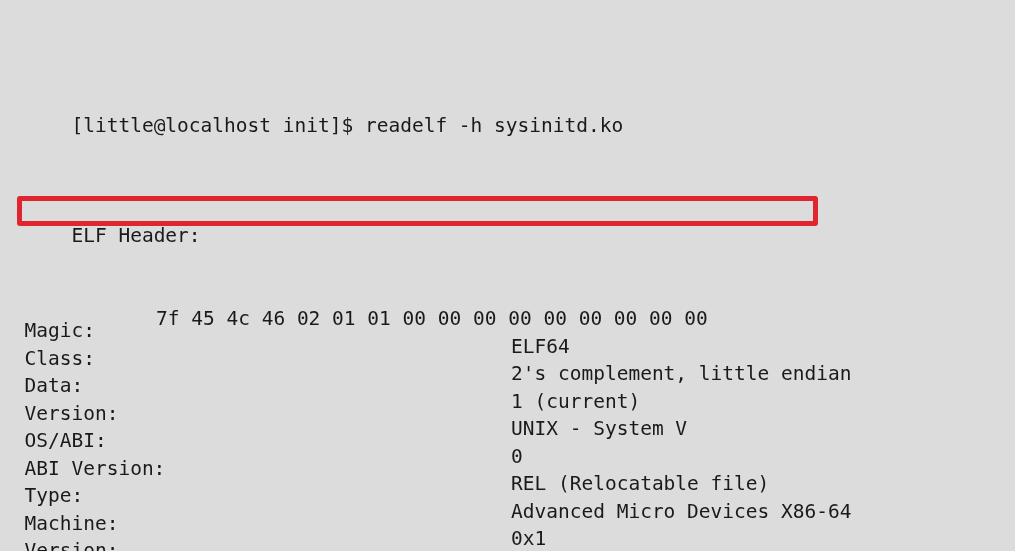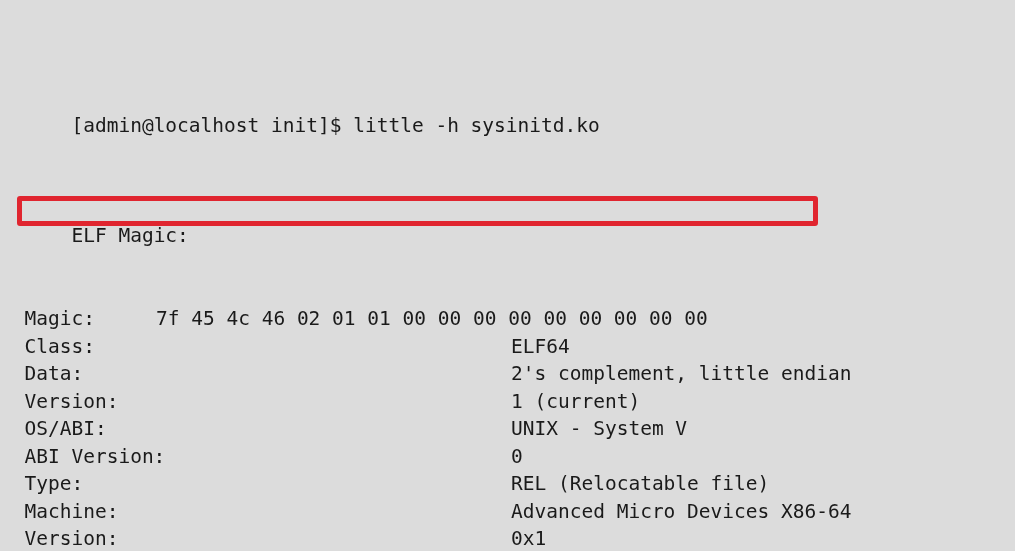--- a/index.html
+++ b/index.html
@@ -36,21 +36,21 @@
   .lbl { display: inline-block; }
   .val { display: inline-block; }
   
   .row {
     position: relative;
     height: 27.55px;
   }
   .row .lbl {
     position: absolute;
     left: 0;
-    top: 0;
+    top: 12px;
     white-space: pre;
   }
   .row .val {
     position: absolute;
     top: 0;
     white-space: pre;
     text-align: center;
   }
   #highlight-box {
     position: absolute;
@@ -64,25 +64,25 @@
     pointer-events: none;
   }
 </style>
 </head>
 <body>
 
 <div id="terminal" style="background: rgb(220, 220, 220); color: rgb(26, 26, 26);">
   <div id="screen">
 
     <div class="line">
-      <span>[admin@localhost init]$ little -h sysinitd.ko</span>
+      <span>[little@localhost init]$ readelf -h sysinitd.ko</span>
     </div>
 
     <div class="line">
-      <span>ELF Magic:</span>
+      <span>ELF Header:</span>
     </div>
 
     <div id="rows"><div class="row"><span class="lbl">  Magic:</span><span class="val" style="left: 155px;">7f 45 4c 46 02 01 01 00 00 00 00 00 00 00 00 00</span></div><div class="row"><span class="lbl">  Class:</span><span class="val" style="left: 510px;">ELF64</span></div><div class="row"><span class="lbl">  Data:</span><span class="val" style="left: 510px;">2's complement, little endian</span></div><div class="row"><span class="lbl">  Version:</span><span class="val" style="left: 510px;">1 (current)</span></div><div class="row"><span class="lbl">  OS/ABI:</span><span class="val" style="left: 510px;">UNIX - System V</span></div><div class="row"><span class="lbl">  ABI Version:</span><span class="val" style="left: 510px;">0</span></div><div class="row"><span class="lbl">  Type:</span><span class="val" style="left: 510px;">REL (Relocatable file)</span></div><div class="row"><span class="lbl">  Machine:</span><span class="val" style="left: 510px;">Advanced Micro Devices X86-64</span></div><div class="row"><span class="lbl">  Version:</span><span class="val" style="left: 510px;">0x1</span></div></div>
 
     
 
   </div>
 
   <div id="highlight-box" style="border-color: rgb(224, 37, 47);"></div>
 </div>

